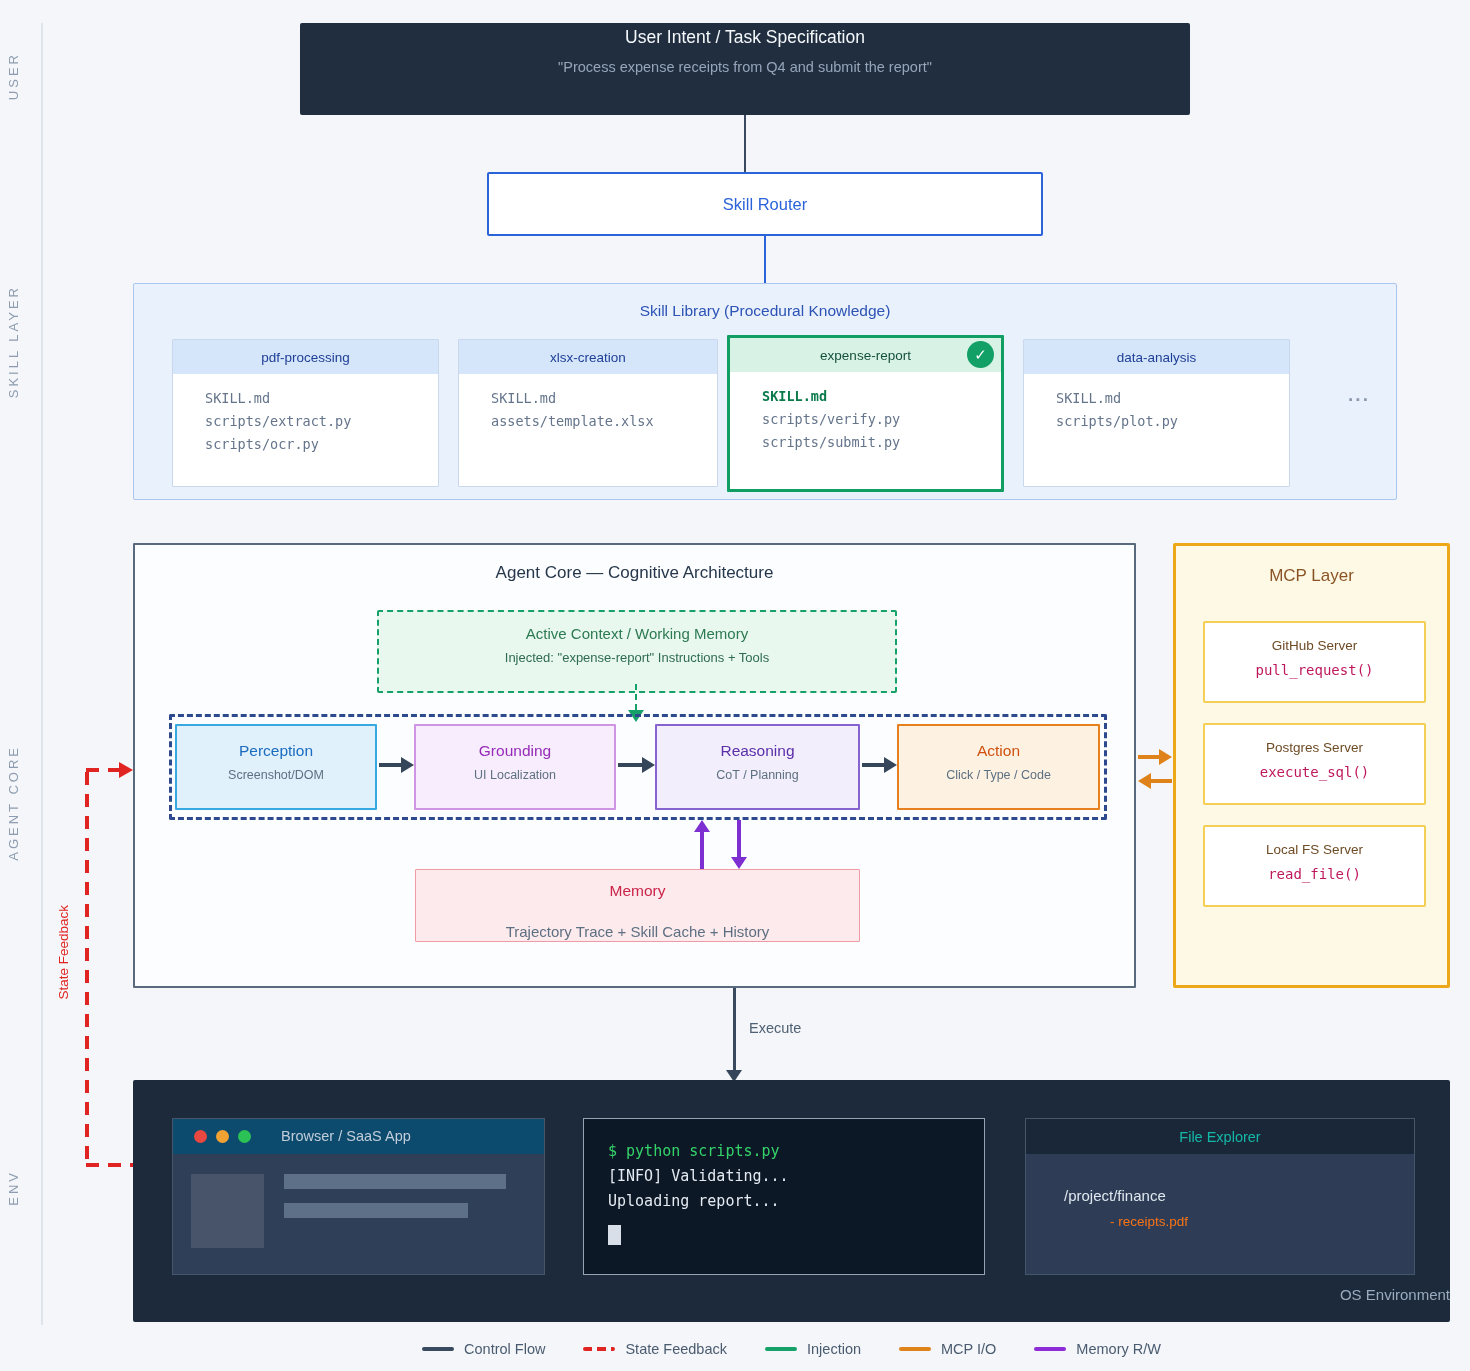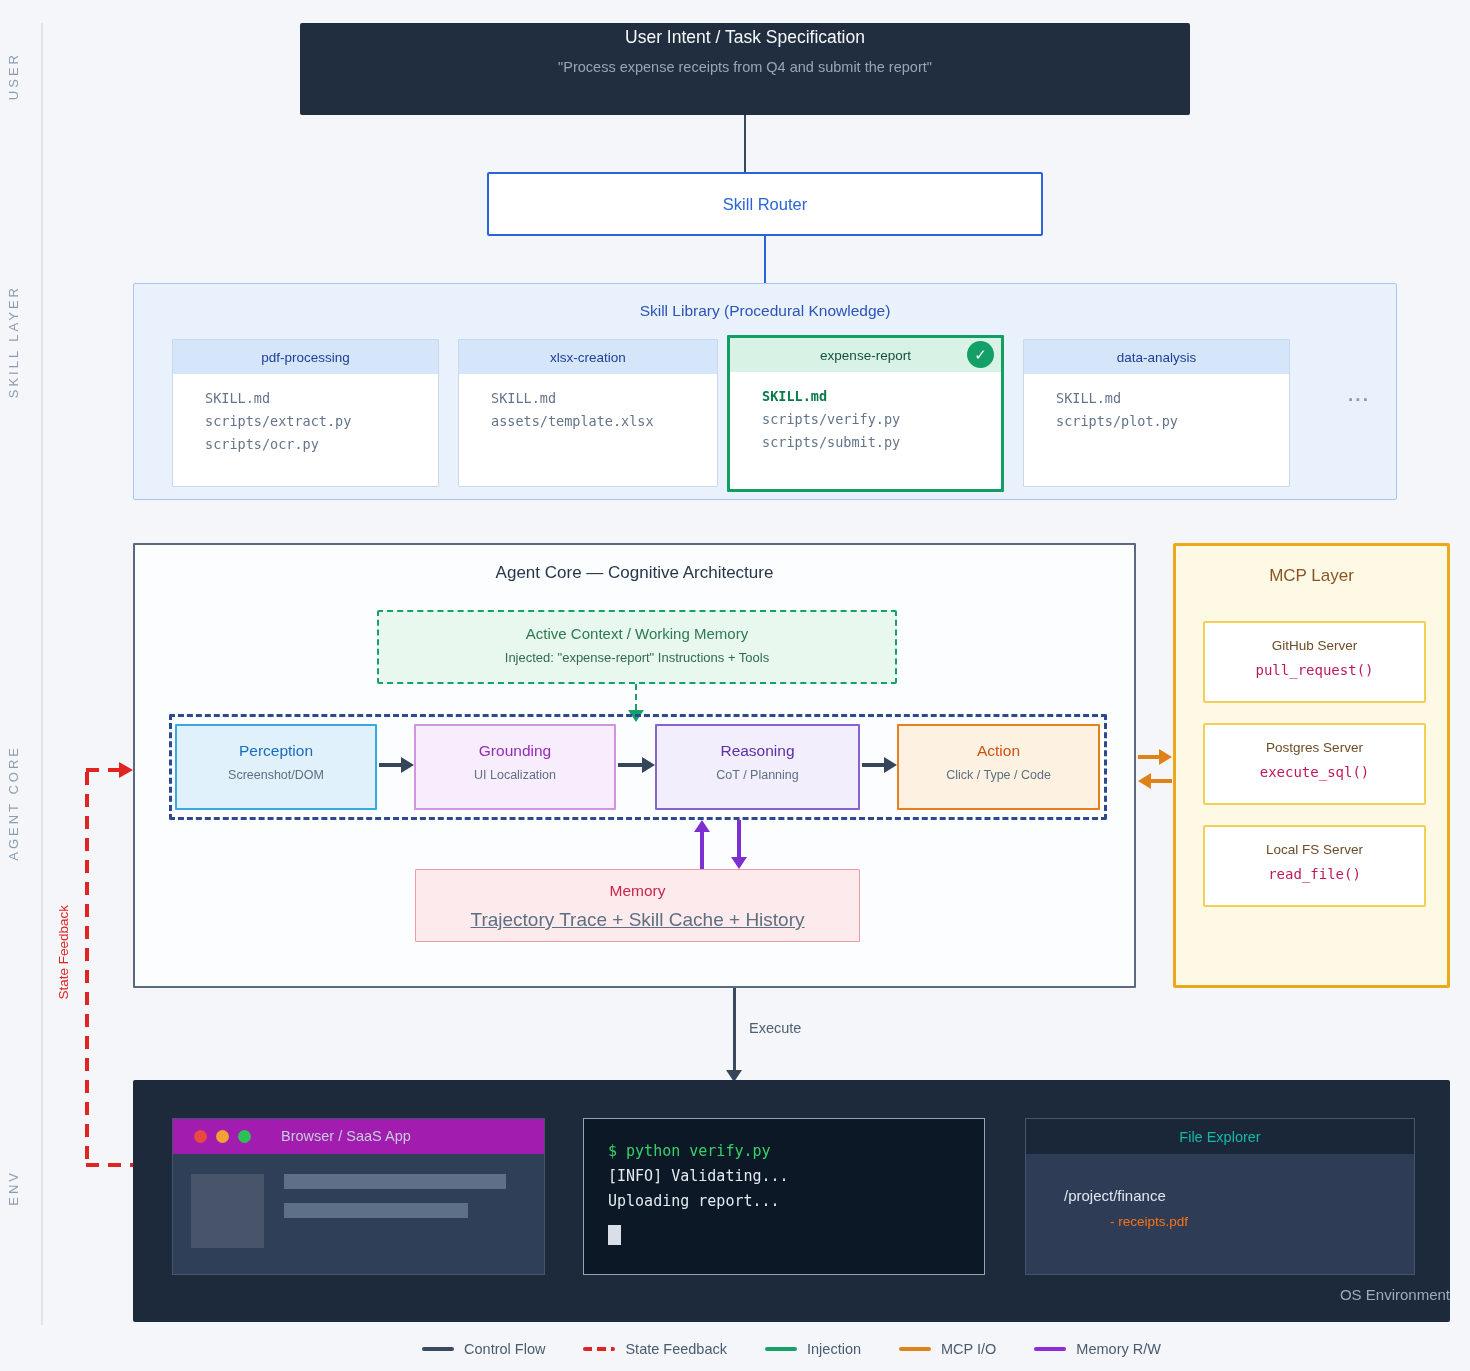--- a/index.html
+++ b/index.html
@@ -47,21 +47,21 @@
   .skill-card.selected .files .f0 { color:#0a7a4a; font-weight:bold; }
   .check-badge { position:absolute; right:7px; top:3px; width:27px; height:27px; border-radius:50%;
     background:#12a066; color:#ffffff; font-size:15px; display:flex; align-items:center; justify-content:center; }
   .lib-ellipsis { position:absolute; left:1195px; top:100px; width:60px; text-align:center;
     color:#8a99ab; font-size:19px; letter-spacing:2px; font-weight:bold; }
 
   
   .agent-core { left:133px; top:543px; width:1003px; height:445px;
     background:#fcfdfe; border:2.5px solid #5a6a7e; border-radius:1px; }
   .agent-core .ac-title { padding-top:18px; text-align:center; font-size:17px; color:#26374b; }
-  .active-ctx { position:absolute; left:242px; top:65px; width:520px; height:74px;
+  .active-ctx { position:absolute; left:242px; top:65px; width:520px; height:83px;
     background:#e9f8ef; border:2px dashed #16a169; border-radius:2px; }
   .active-ctx .t { padding-top:13px; text-align:center; color:#2c7a52; font-size:15px; }
   .active-ctx .s { margin-top:8px; text-align:center; color:#2e6b50; font-size:13px; }
 
   .pipe-frame { position:absolute; left:34px; top:169px; width:938px; height:106px;
     border:3px dashed #2d4a8e; border-radius:2px; }
   .pbox { position:absolute; top:179px; height:86px; border-radius:1px; }
   .pbox .t { padding-top:16px; text-align:center; font-size:15.5px; }
   .pbox .s { margin-top:8px; text-align:center; font-size:12.5px; color:#5d7082; }
   .p-perception { left:40px;  width:202px; background:#e1f1fc; border:2px solid #38a8e0; }
@@ -69,21 +69,21 @@
   .p-grounding  { left:279px; width:202px; background:#f8edfc; border:2px solid #d095e2; }
   .p-grounding .t { color:#942cb8; }
   .p-reasoning  { left:520px; width:205px; background:#f2eefb; border:2px solid #8763d0; }
   .p-reasoning .t { color:#5b2fa8; }
   .p-action     { left:762px; width:203px; background:#fdf1e2; border:2px solid #e87f1f; }
   .p-action .t  { color:#d0510f; }
 
   .memory { position:absolute; left:280px; top:324px; width:445px; height:73px;
     background:#fdeaed; border:1.5px solid #f09aa6; border-radius:1px; }
   .memory .t { padding-top:12px; text-align:center; color:#ca2448; font-size:15.5px; }
-  .memory .s { margin-top:9px; text-align:center; color:#5d7082; font-size:19px;text-decoration:underline; }
+  .memory .s { margin-top:23px; text-align:center; color:#5d7082; font-size:15px; }
 
   
   .h-arrow-line { position:absolute; height:4px; background:#36465a; }
   .tri-right { position:absolute; width:0; height:0;
     border-top:8px solid transparent; border-bottom:8px solid transparent; border-left:13px solid #36465a; }
   .tri-left  { position:absolute; width:0; height:0;
     border-top:8px solid transparent; border-bottom:8px solid transparent; border-right:13px solid #e0821a; }
   .tri-down  { position:absolute; width:0; height:0;
     border-left:8px solid transparent; border-right:8px solid transparent; border-top:12px solid #36465a; }
   .tri-up    { position:absolute; width:0; height:0;
@@ -109,21 +109,21 @@
     background:#ffffff; border:2px solid #f3cf55; border-radius:2px; }
   .mcp-card .n { padding-top:15px; text-align:center; color:#6e4b25; font-size:13.5px; }
   .mcp-card .f { margin-top:9px; text-align:center; color:#be185d; font-size:14px;
     font-family:"DejaVu Sans Mono", monospace; }
   .mcp-arrow-line { position:absolute; height:4px; background:#e0821a; }
 
   
   .env { left:133px; top:1080px; width:1317px; height:242px; background:#1d2a3c; border-radius:2px; }
   .panel { position:absolute; top:38px; height:157px; }
   .browser { left:39px; width:373px; border:1px solid #45556a; background:#303f58; }
-  .browser .bhdr { height:35px; background:#a21caf; position:relative;padding-left:24px; }
+  .browser .bhdr { height:35px; background:#0c4a6e; position:relative;padding-left:24px; }
   .dot { position:absolute; top:11px; width:13px; height:13px; border-radius:50%; }
   .browser .btitle { position:absolute; left:108px; top:9px; font-size:14.5px; color:#c2cdda; }
   .ph-square { position:absolute; left:18px; top:55px; width:73px; height:74px; background:#475469; }
   .ph-bar1 { position:absolute; left:111px; top:55px; width:222px; height:15px; background:#5e7088; }
   .ph-bar2 { position:absolute; left:111px; top:84px; width:184px; height:15px; background:#5e7088; }
 
   .terminal { left:450px; width:402px; background:#0d1826; border:1.5px solid #96a3b3;
     padding:20px 24px; font-family:"DejaVu Sans Mono", monospace; font-size:15px; line-height:25px; }
   .terminal .l0 { color:#34d36a; }
   .terminal .l { color:#e4eaf1; }
@@ -312,21 +312,21 @@
         <div class="dot" style="left:43px; background:#f2a233;"></div>
         <div class="dot" style="left:65px; background:#2bc155;"></div>
         <div class="btitle">Browser / SaaS App</div>
       </div>
       <div class="ph-square"></div>
       <div class="ph-bar1"></div>
       <div class="ph-bar2"></div>
     </div>
 
     <div class="panel terminal">
-      <div class="l0">$ python verify.py</div>
+      <div class="l0">$ python scripts.py</div>
       <div class="l">[INFO] Validating...</div>
       <div class="l">Uploading report...</div>
       <div class="cursor"></div>
     </div>
 
     <div class="panel explorer">
       <div class="ehdr">File Explorer</div>
       <div class="path">/project/finance</div>
       <div class="file">- receipts.pdf</div>
     </div>

